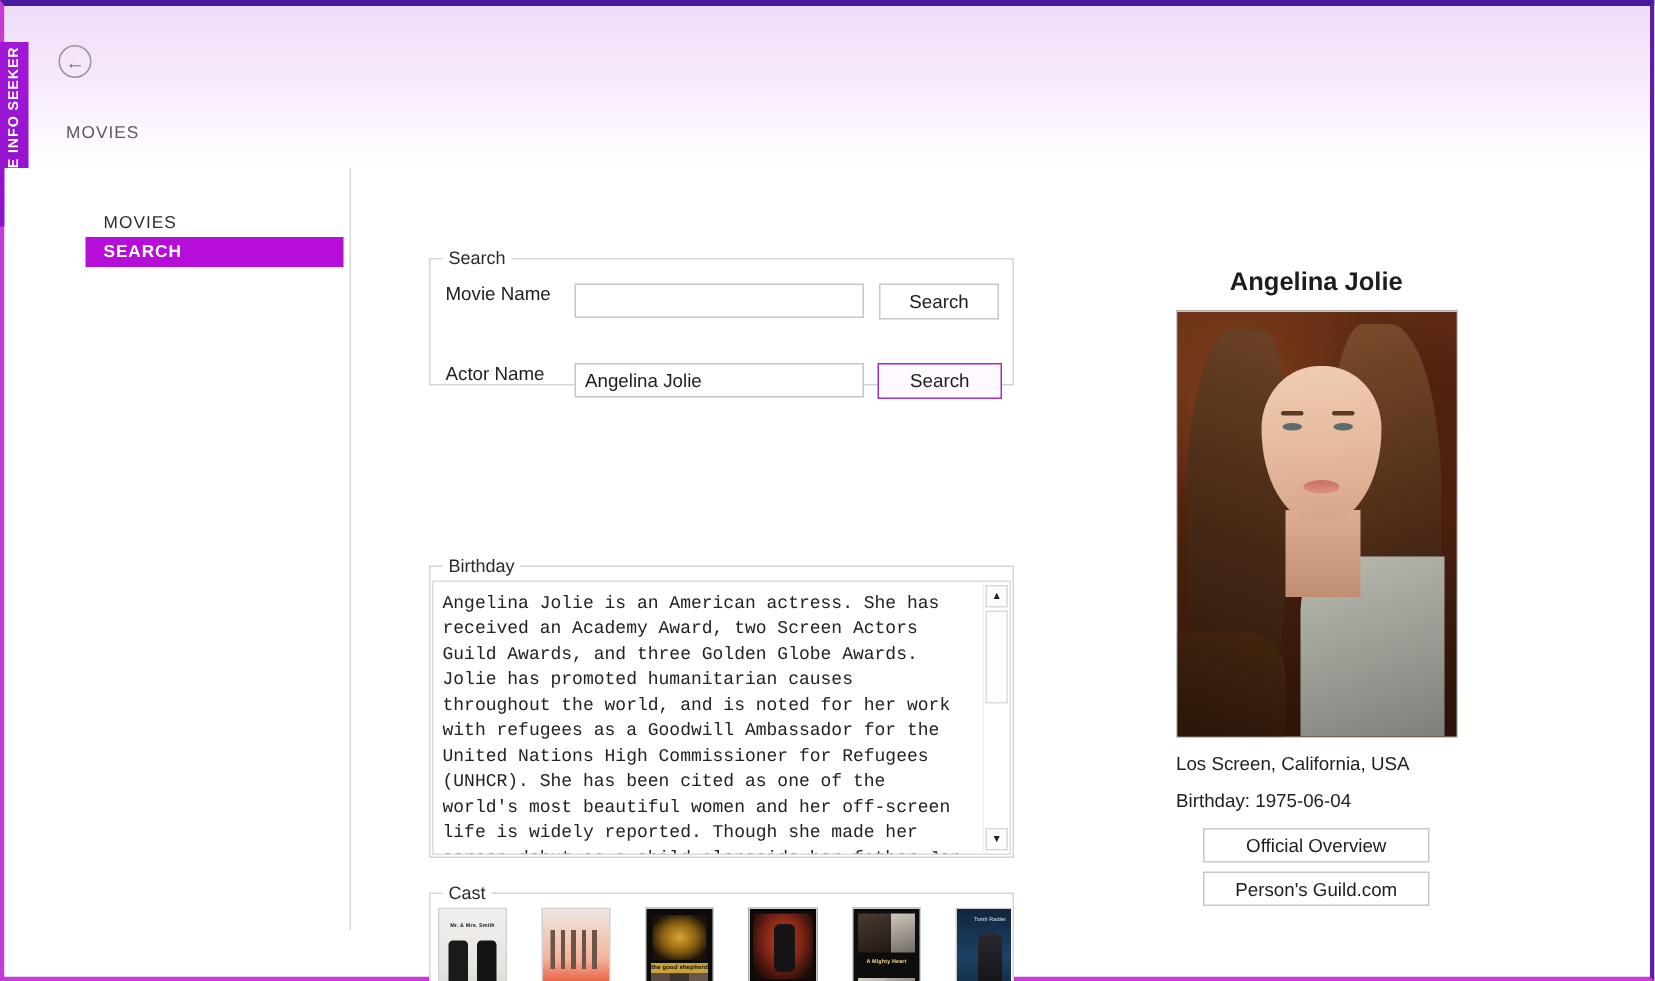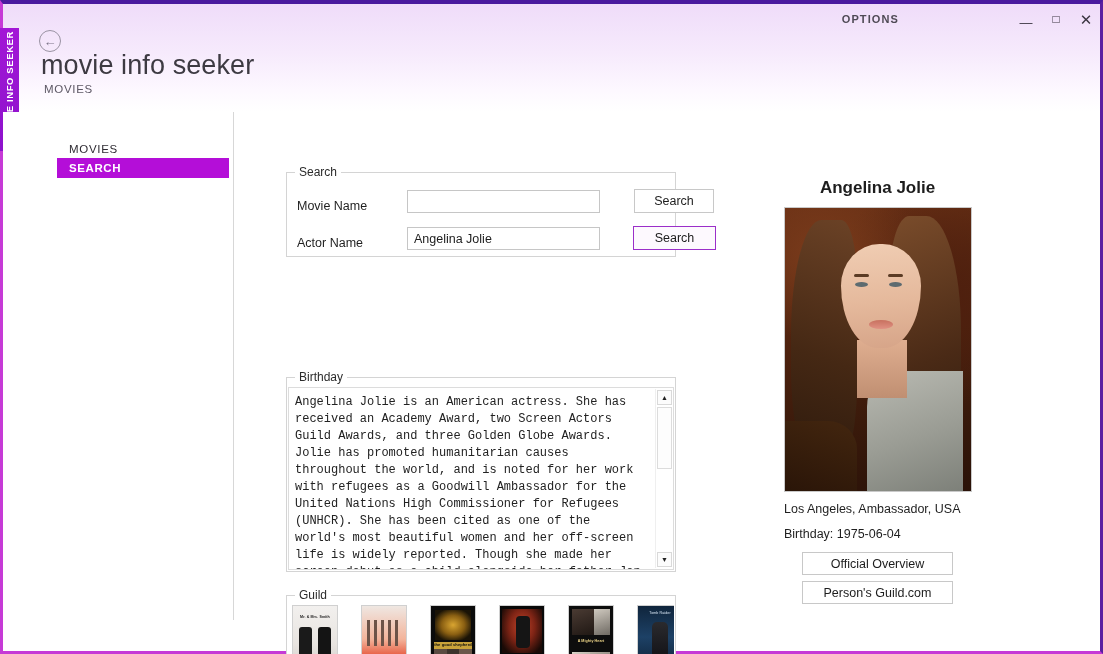--- a/index.html
+++ b/index.html
@@ -138,21 +138,21 @@
     background: #ffffff;
     padding: 0 4px;
     font-size: 12px;
     color: #2b2b2b;
   }
 
   
   #search-fieldset { left: 283px; top: 60px; width: 390px; height: 85px; }
   .form-row {
     position: absolute;
-    display: flex; align-items: flex-end; gap: 24px;
+    display: flex; align-items: flex-start;
   }
   .form-label { font-size: 12.5px; color: #1f1f1f; }
   .text-input {
     border: 1px solid #c6c6c6;
     background: #ffffff;
     height: 23px;
     font-size: 12.5px;
     color: #1d1d1d;
     padding: 0 6px;
     font-family: "Liberation Sans", sans-serif;
@@ -167,21 +167,21 @@
     font-family: "Liberation Sans", sans-serif;
     cursor: pointer;
     display: flex; align-items: center; justify-content: center;
   }
   .push-button.focused {
     border: 1.6px solid #9b2fc9;
     background: #fdf9fe;
   }
 
   #row-movie { left: 10px; top: 16px; }
-  #row-actor { left: 10px; top: 53px; }
+  #row-actor { left: 10px; top: 69px; }
   #label-movie { width: 86px; }
   #label-actor { width: 86px; }
   #input-movie { width: 193px; }
   #input-actor { width: 193px; }
   #btn-search-movie { width: 80px; margin-left: 10px; }
   #btn-search-actor { width: 83px; margin-left: 9px; position: relative; top: 0; }
 
   
   #overview-fieldset { left: 283px; top: 265px; width: 390px; height: 195px; }
   #overview-box {
@@ -413,36 +413,29 @@
     width: 151px; height: 23px;
   }
 </style>
 </head>
 <body>
 
 <div id="app-window">
 
   <div id="header-band"></div>
 
-  <div id="titlebar-right">
-    <span id="options-label">OPTIONS</span>
-    <span class="win-btn" id="win-min">—</span>
-    <span class="win-btn" id="win-max">□</span>
-    <span class="win-btn" id="win-close">✕</span>
-  </div>
 
   <div id="brand-tab">
     <span>@MOVIE INFO SEEKER</span>
   </div>
 
   <div id="back-button">
     <span>←</span>
   </div>
 
-  <div id="page-title">movie info seeker</div>
   <div id="page-subtitle">MOVIES</div>
 
   <div id="content">
 
     <div id="sidebar">
       <div id="sidebar-header">MOVIES</div>
       <div id="sidebar-item-search">
         <span>SEARCH</span>
       </div>
     </div>
@@ -469,21 +462,21 @@
         <div id="overview-text">Angelina Jolie is an American actress. She has received an Academy Award, two Screen Actors Guild Awards, and three Golden Globe Awards. Jolie has promoted humanitarian causes throughout the world, and is noted for her work with refugees as a Goodwill Ambassador for the United Nations High Commissioner for Refugees (UNHCR). She has been cited as one of the world's most beautiful women and her off-screen life is widely reported. Though she made her screen debut as a child alongside her father Jon Voight in the 1982 film Lookin' to Get Out, Jolie's acting career began</div>
         <div class="vscroll">
           <div class="arrow up">▲</div>
           <div class="thumb"></div>
           <div class="arrow down">▼</div>
         </div>
       </div>
     </div>
 
     <div class="fieldset" id="cast-fieldset">
-      <div class="legend">Guild</div>
+      <div class="legend">Cast</div>
 
       <div id="cast-strip">
         <div class="poster" id="poster-0">
           <div class="fig-l"></div>
           <div class="fig-r"></div>
           <div class="poster-title">Mr. &amp; Mrs. Smith</div>
         </div>
         <div class="poster" id="poster-1">
           <div class="grp"></div>
 
@@ -525,21 +518,21 @@
         <div class="shirt"></div>
         <div class="neck"></div>
         <div class="face"></div>
         <div class="brow-l"></div>
         <div class="brow-r"></div>
         <div class="eye-l"></div>
         <div class="eye-r"></div>
         <div class="lips"></div>
       </div>
 
-      <div id="person-birthplace">Los Angeles, Ambassador, USA</div>
+      <div id="person-birthplace">Los Screen, California, USA</div>
       <div id="person-birthday">Birthday: 1975-06-04</div>
 
       <button class="push-button" id="btn-official">Official Overview</button>
       <button class="push-button" id="btn-tmdb">Person's Guild.com</button>
     </div>
 
   </div>
 </div>
 
 </body></html>

